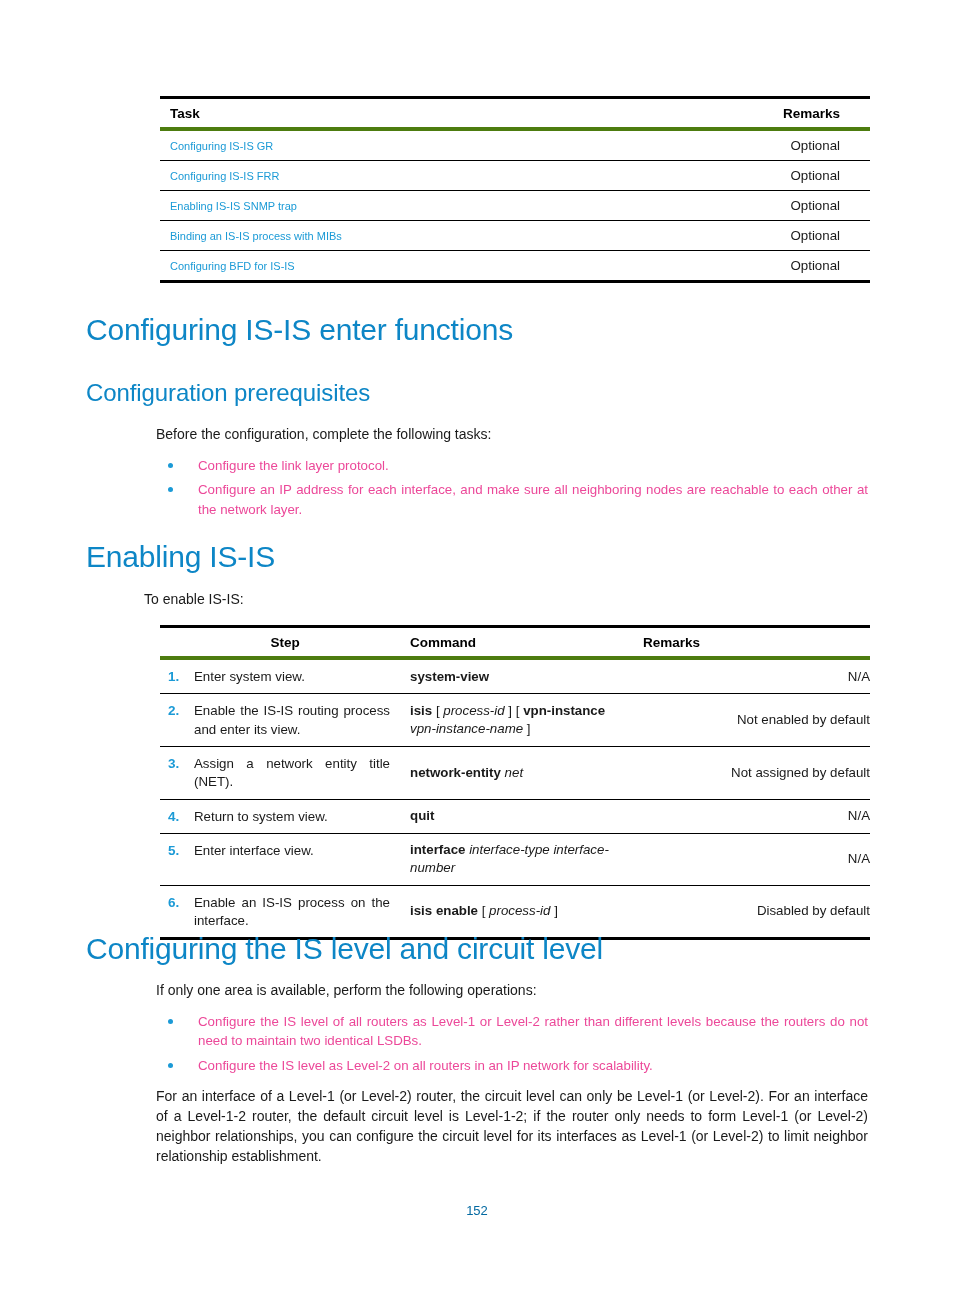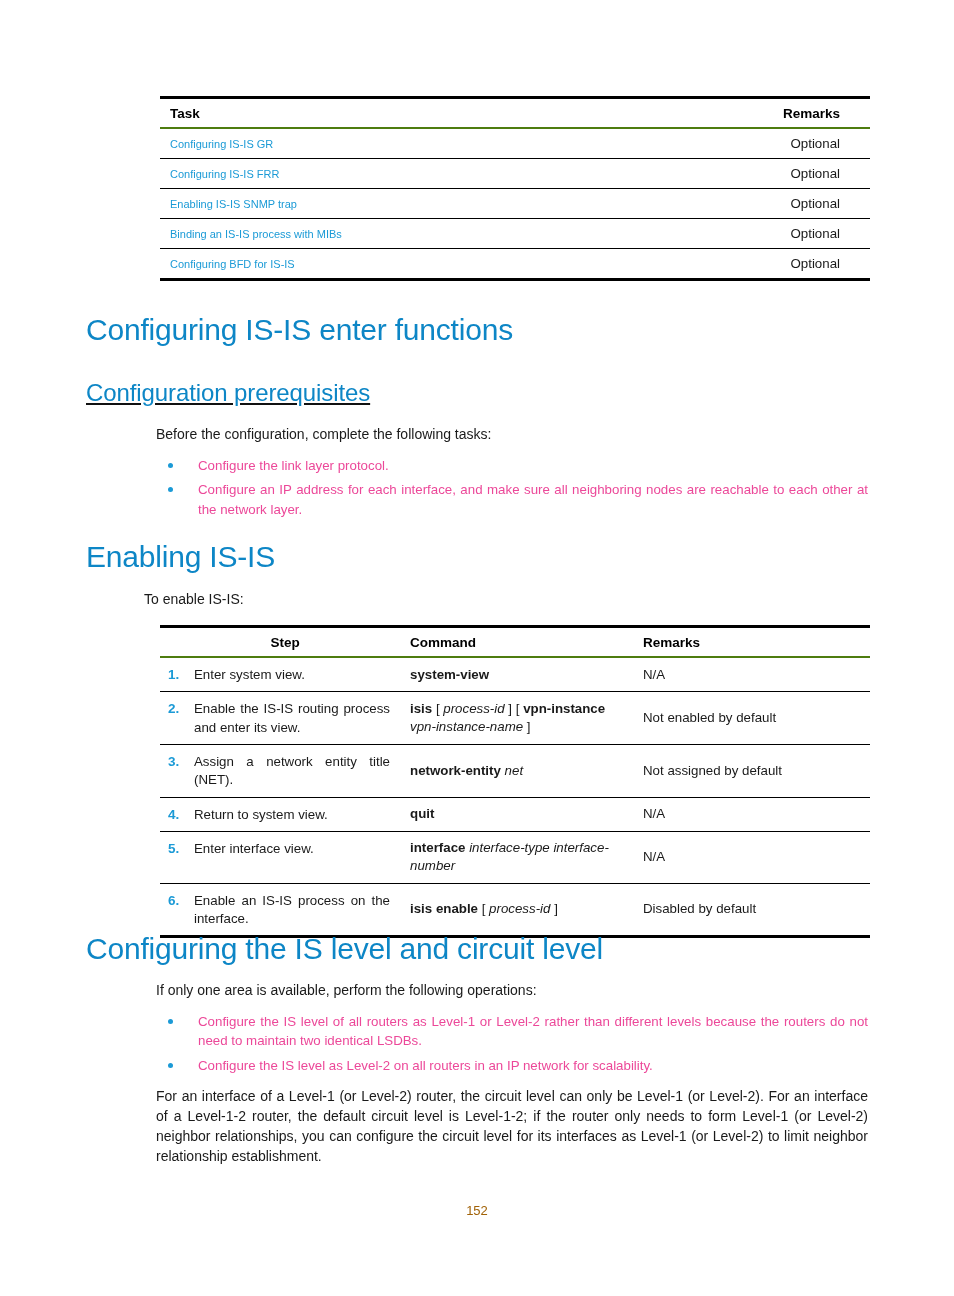--- a/index.html
+++ b/index.html
@@ -93,21 +93,21 @@
   table.doc-table td {
     vertical-align: middle;
     padding: 0;
     text-align: left;
   }
   table.doc-table thead th {
     font-size: 13.5px;
     font-weight: bold;
     color: #000000;
     border-top: 3px solid #000000;
-    border-bottom: 2px solid #4d7c0f;
+    border-bottom: 4px solid #4d7c0f;
     padding: 7px 0 6px 0;
   }
   table.doc-table tbody td {
     font-size: 13.3px;
     color: #1a1a1a;
     border-bottom: 1px solid #000000;
     padding: 7px 0 7px 0;
   }
   table.doc-table tbody tr:last-child td {
     border-bottom: 3px solid #000000;
@@ -156,32 +156,33 @@
     line-height: 1.38;
   }
   .steps-table td.cmd-cell {
     padding-left: 8px;
     padding-right: 10px;
     line-height: 1.38;
   }
   .steps-table td.rem-cell {
     padding-left: 8px;
     line-height: 1.38;
+    text-align: right;
   }
   .cmd b { font-weight: bold; }
   .cmd i { font-style: italic; }
 
   .page-number {
     position: absolute;
     left: 0;
     right: 0;
     top: 1203px;
     text-align: center;
     font-size: 13px;
-    color: #a16207;
+    color: #0369a1;
   }
 </style>
 </head>
 <body>
 
 <div class="page">
 
   <table class="doc-table task-table">
     <colgroup>
       <col class="c-task">
@@ -224,21 +225,21 @@
         </td>
         <td class="rem-cell">Optional</td>
       </tr>
     </tbody>
   </table>
 
   <div class="content" style="top:313px;">
     <h1 class="doc-h1">Configuring IS-IS enter functions</h1>
   </div>
 
-  <div class="content" style="top:380px;text-decoration:underline;">
+  <div class="content" style="top:380px;">
     <h2 class="doc-h2">Configuration prerequisites</h2>
   </div>
 
   <div class="content" style="top:425px; left:156px; width:712px;">
     <p class="body-text">Before the configuration, complete the following tasks:</p>
 
     <ul class="bullets" style="margin-top:11px;">
       <li>
         <span class="bullet-dot"></span>
         <span>Configure the link layer protocol.</span>

